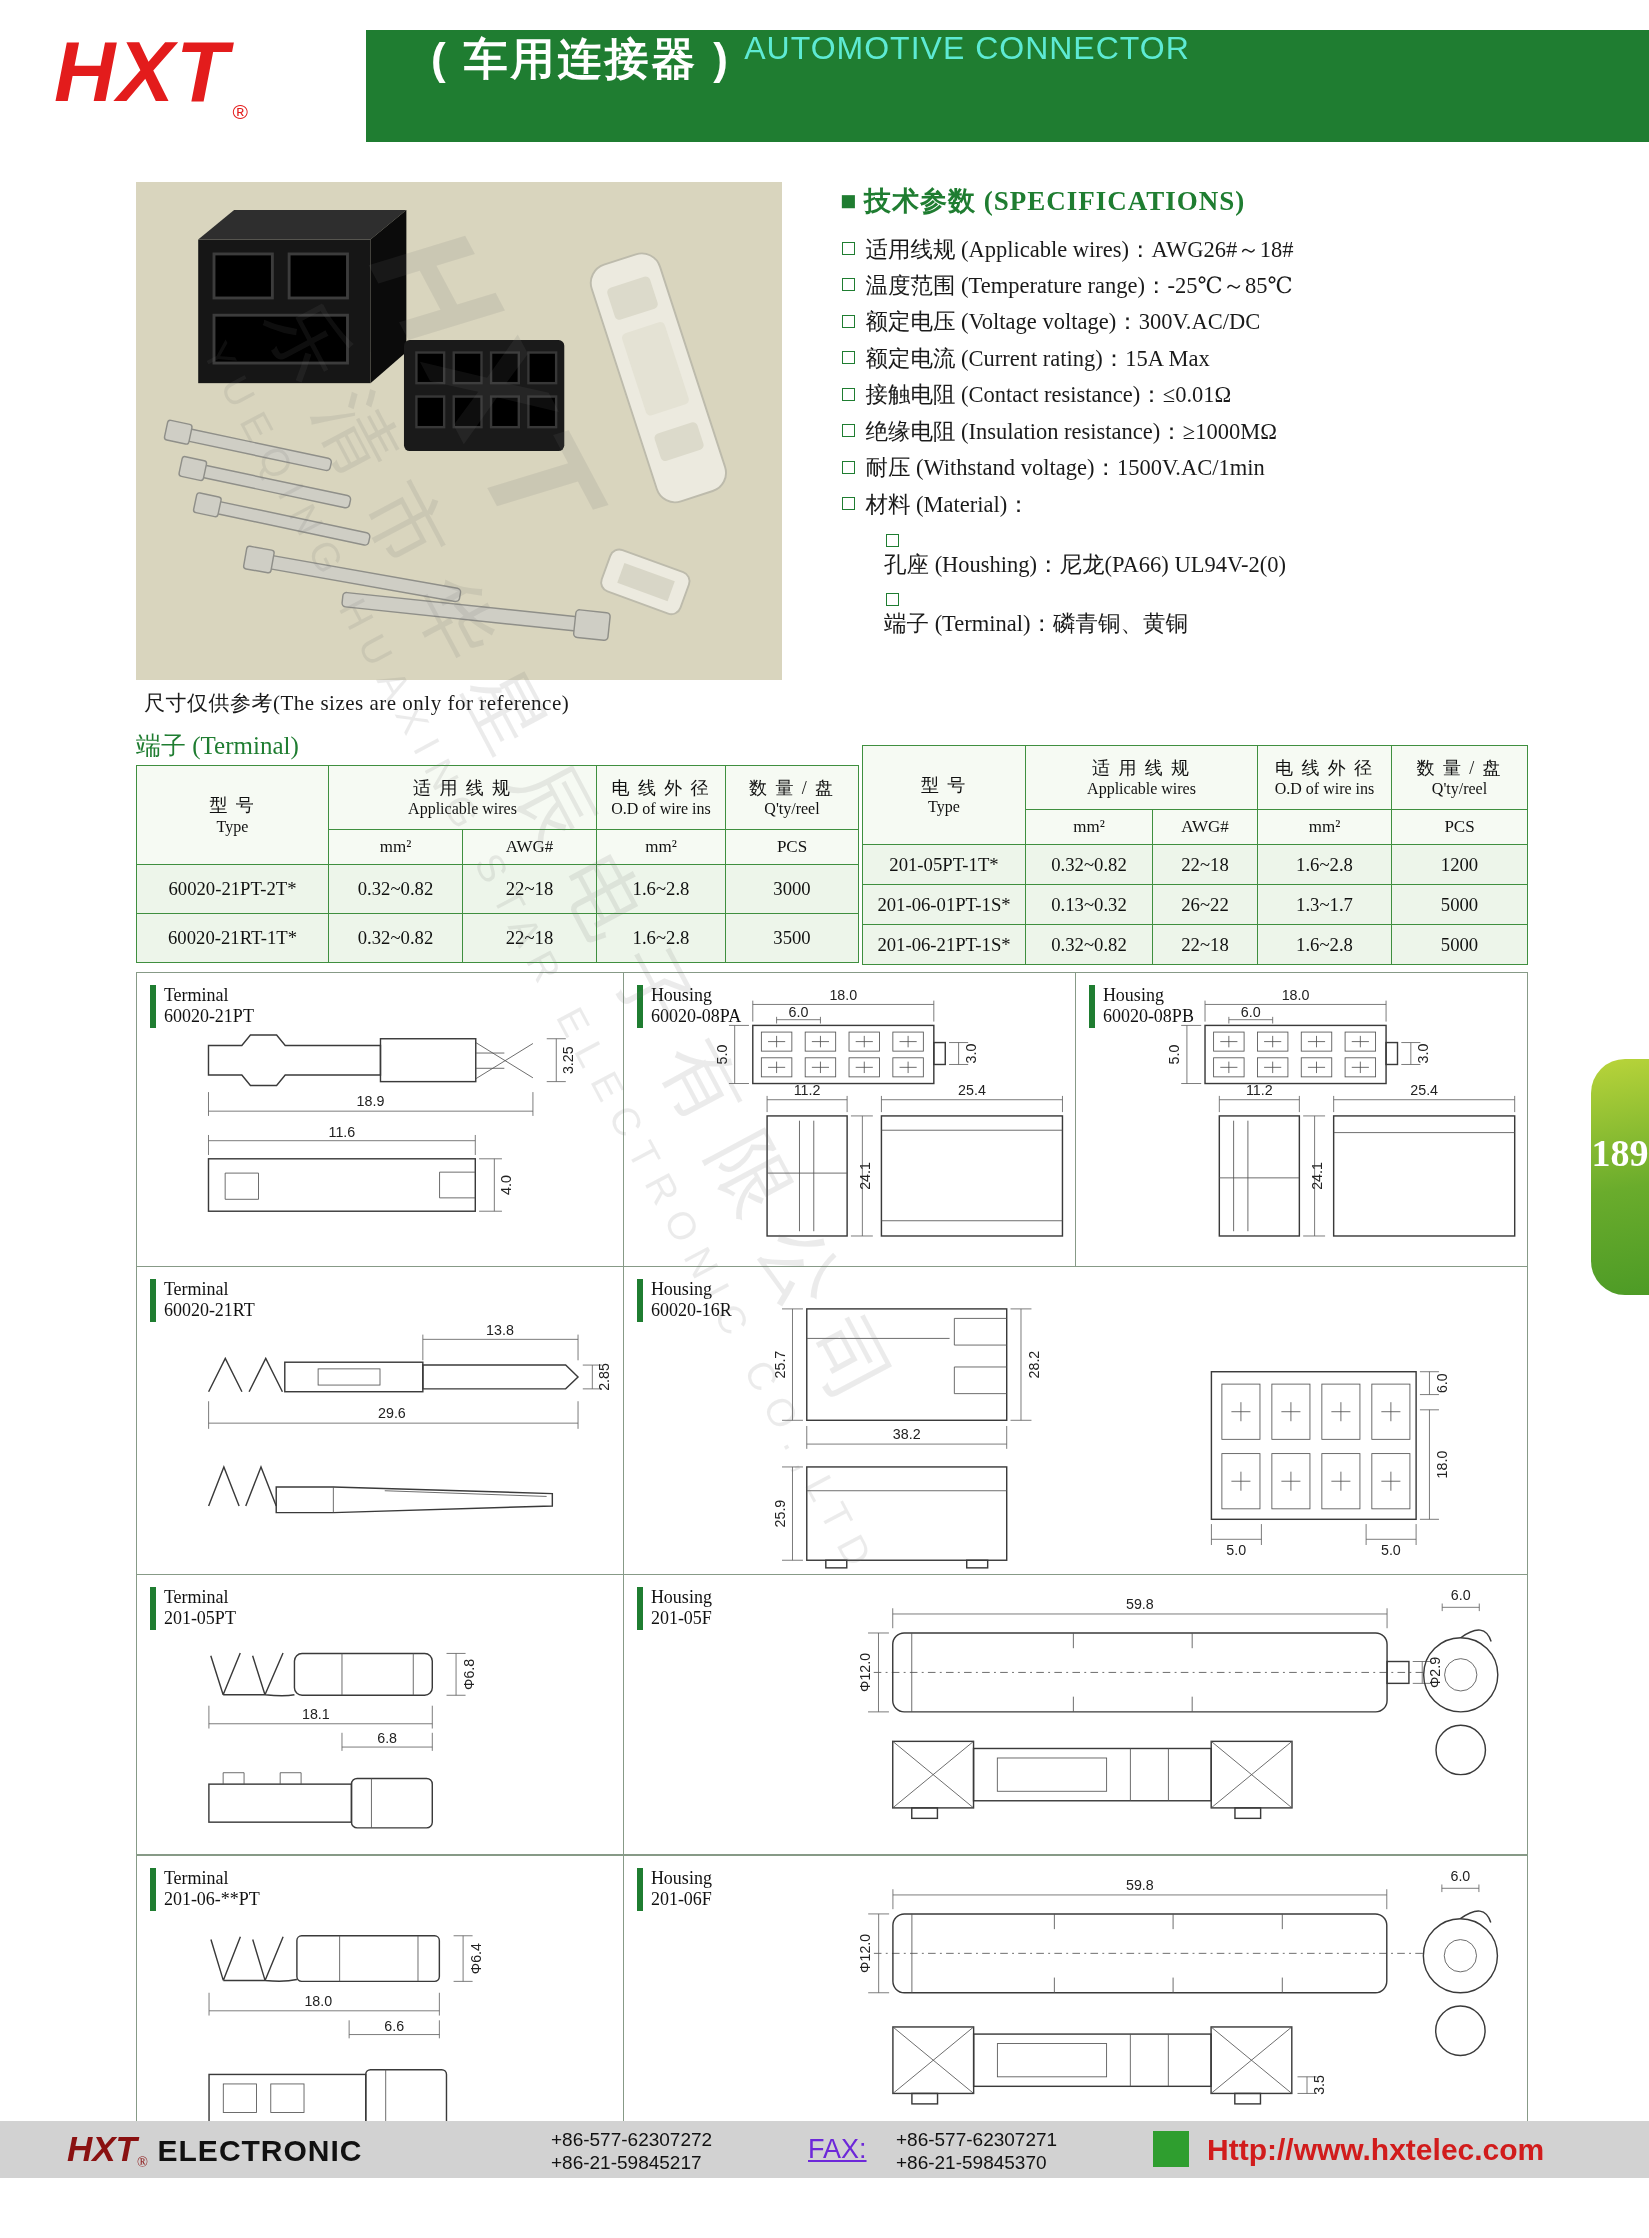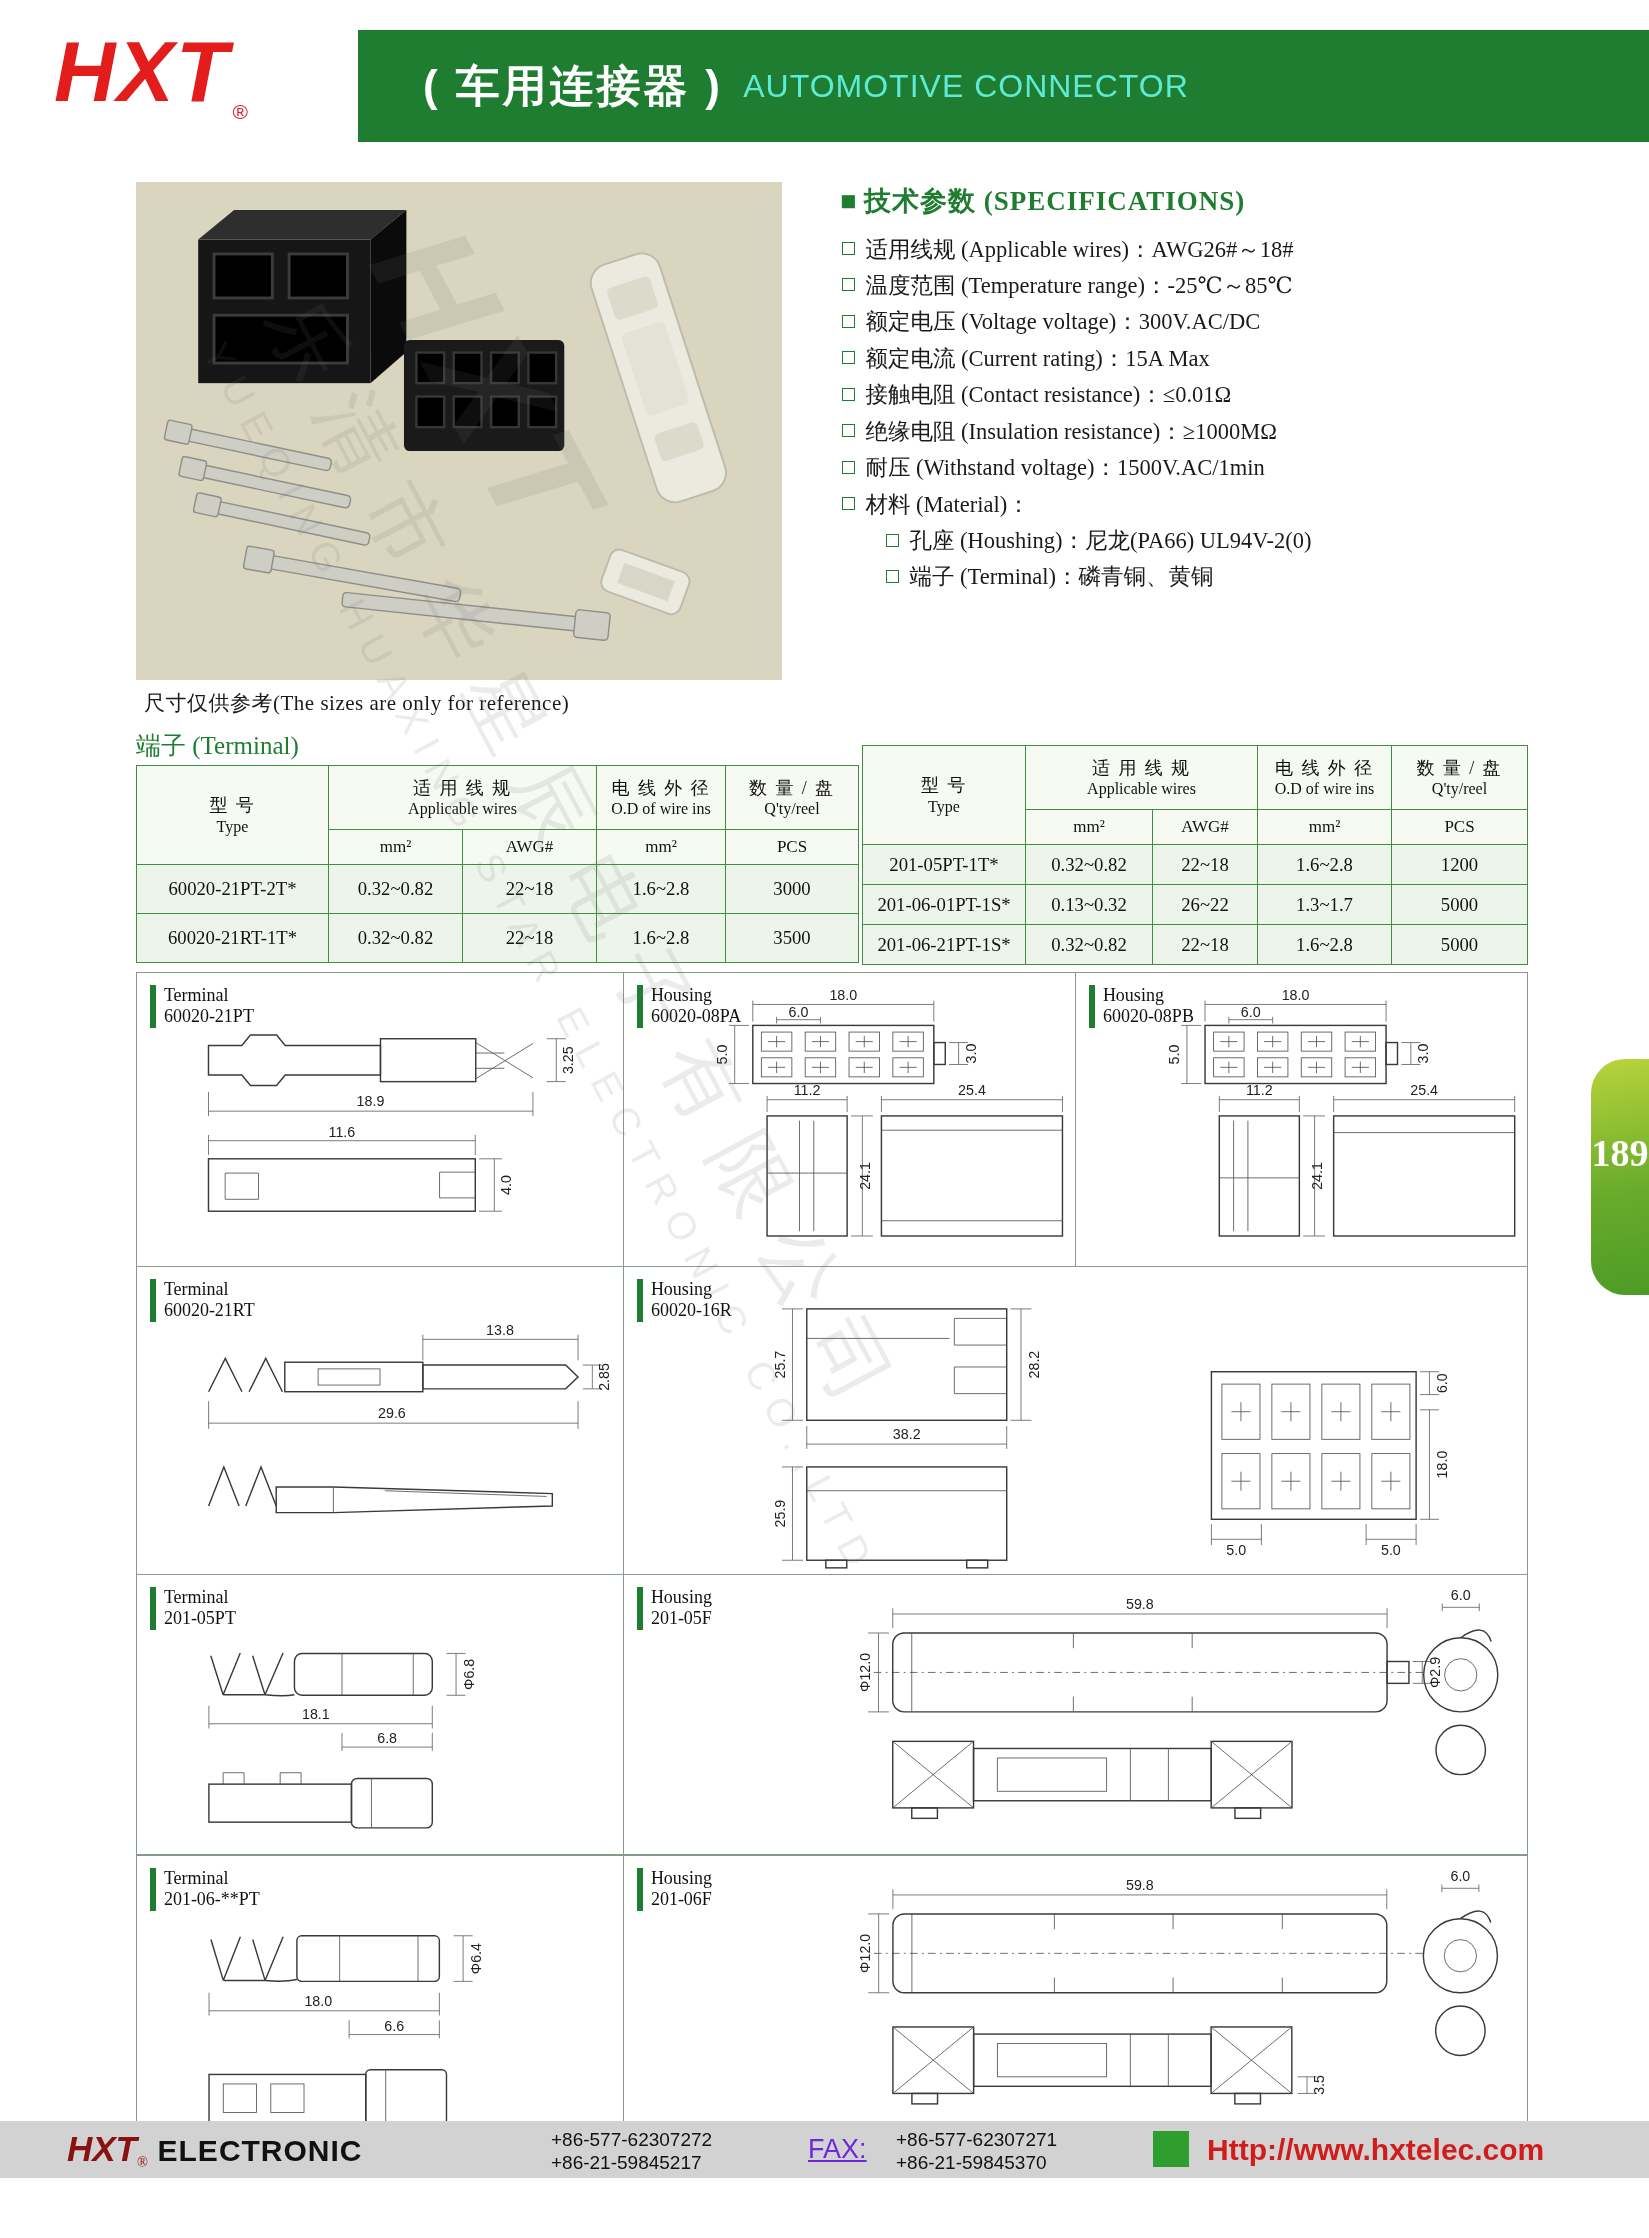--- a/index.html
+++ b/index.html
@@ -4,37 +4,37 @@
 <style>
   html,body{margin:0;padding:0;background:#fff;}
   .page{position:relative;width:1649px;height:2178px;background:#ffffff;overflow:hidden;
         font-family:"Liberation Serif","DejaVu Serif",serif;color:#111;}
 
   
   .logo{position:absolute;left:54px;top:23px;white-space:nowrap;}
   .logo .logo-text{font-family:"Liberation Sans","DejaVu Sans",sans-serif;font-weight:bold;font-style:italic;
         font-size:85px;color:#e31c1c;letter-spacing:1.9px;}
   .logo .logo-reg{font-family:"Liberation Sans",sans-serif;font-size:21px;color:#e31c1c;position:relative;top:18px;left:2.9px;}
-  .banner{position:absolute;left:358px;top:30px;right:0;height:112px;background:#1f7d31;
-        display:flex;align-items:center;padding-left:65px;box-sizing:border-box;gap:7px;}
+  .banner{position:absolute;left:366px;top:30px;right:0;height:112px;background:#1f7d31;
+        display:flex;align-items:flex-start;padding-left:65px;box-sizing:border-box;}
   .banner-cn{font-size:44px;font-weight:bold;color:#fff;letter-spacing:2.9px;font-family:"Liberation Sans",sans-serif;}
   .banner-en{font-size:32px;color:#5eead4;margin-left:13.4px;font-family:"Liberation Sans",sans-serif;letter-spacing:1px;}
 
   
   .photo{position:absolute;left:136px;top:182px;width:646px;height:498px;background:#d9d5be;}
   .photo svg{position:absolute;inset:0;width:100%;height:100%;}
   .caption{position:absolute;left:144px;top:689px;font-size:21px;color:#1a1a1a;letter-spacing:0.5px;}
 
   
   .specs{position:absolute;left:840px;top:183px;width:766px;}
   .spec-title{font-size:27px;font-weight:bold;color:#1f7d31;margin-bottom:12.5px;letter-spacing:1px;}
   .spec-title .sq{margin-right:6.7px;}
   .spec-item{display:flex;align-items:flex-start;font-size:22.5px;line-height:1.62;color:#1a1a1a;}
   .spec-item .box{flex:0 0 auto;width:11px;height:11px;border:1.9px solid #1f7d31;margin:10.5px 10.5px 0 1.9px;}
-  .spec-item.sub{margin-left:44px;}
+  .spec-item.sub{margin-left:44px;flex-direction:column;}
 
   
   .terminal-title{position:absolute;left:136px;top:729px;font-size:25px;font-weight:normal;color:#1f7d31;}
 
   
   table.ttable{border-collapse:collapse;position:absolute;table-layout:fixed;}
   .ttable td{border:1px solid #3f8f3f;text-align:center;vertical-align:middle;
         font-family:"Liberation Serif",serif;color:#111;padding:0;}
   .ttable .cn{font-size:18px;letter-spacing:1.9px;line-height:1.25;}
   .ttable .en{font-size:16px;line-height:1.2;}

